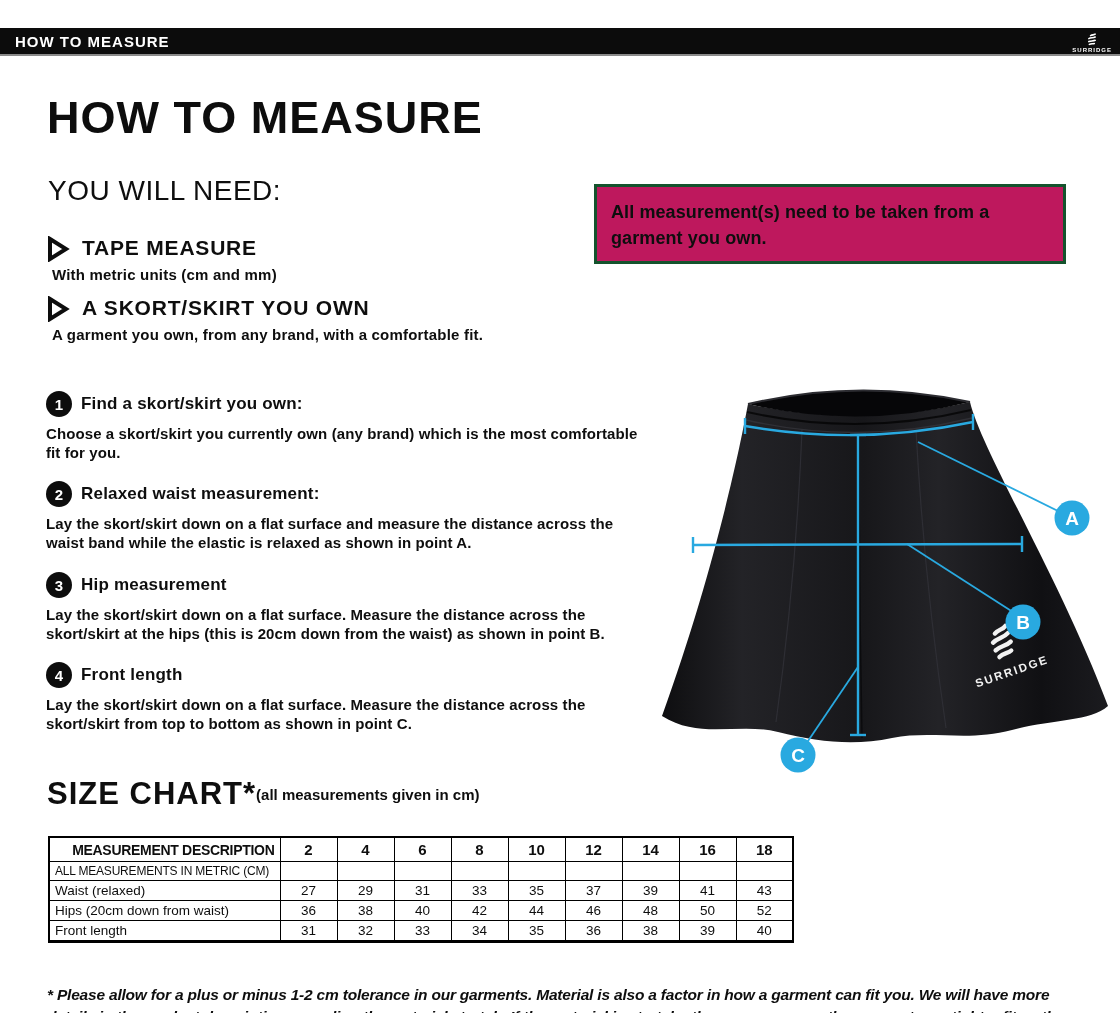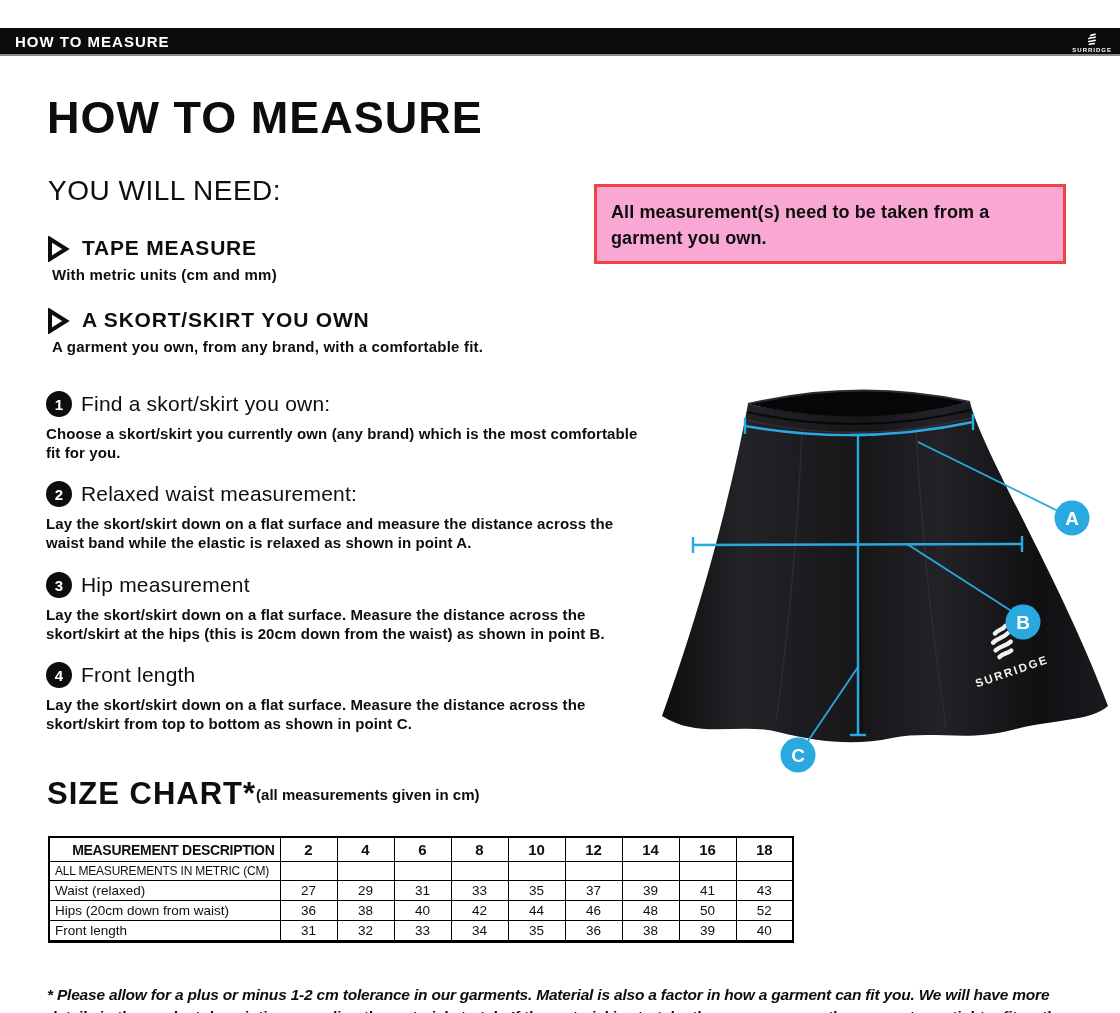--- a/index.html
+++ b/index.html
@@ -17,34 +17,34 @@
 
   
   .page-title { position:absolute; left:47px; top:64px; font-size:45px; font-weight:bold; letter-spacing:1px; color:#0d0d0d; }
   .ywn-heading { position:absolute; left:48px; top:147px; font-size:28px; font-weight:normal; letter-spacing:0.5px; }
 
   .need-item { position:absolute; left:46px; }
   .need-row { display:flex; align-items:flex-start; gap:12px; }
   .need-title { font-size:21px; font-weight:bold; letter-spacing:0.8px; }
   .need-desc { font-size:15px; font-weight:bold; margin-top:4px; margin-left:6px; letter-spacing:0.2px; }
   #need-0 { top:208px; }
-  #need-1 { top:280px; }
+  #need-1 { top:268px; }
 
   
   .note-box { position:absolute; left:594px; top:156px; width:472px; height:80px;
-              border:3px solid #ef4444; background:#f9a8d4; padding:12px 14px; }
+              border:3px solid #14532d; background:#be185d; padding:12px 14px; }
   .note-text { font-size:18px; font-weight:bold; line-height:1.45; letter-spacing:0.1px; }
 
   
   .step { position:absolute; left:46px; width:608px; }
   #step-0 { top:363px; } #step-1 { top:453px; } #step-2 { top:544px; } #step-3 { top:634px; }
   .step-head { display:flex; align-items:center; gap:9px; }
   .step-num { width:26px; height:26px; border-radius:50%; background:#0d0d0d; color:#fff;
               font-size:15px; font-weight:bold; display:flex; align-items:center; justify-content:center; flex:0 0 26px; }
-  .step-title { font-size:21px; font-weight:normal; letter-spacing:0.2px; }
+  .step-title { font-size:17px; font-weight:bold; letter-spacing:0.2px; }
   .step-desc { margin-top:7px; font-size:15px; font-weight:bold; line-height:1.27; letter-spacing:0.1px; }
 
   
   .diagram { position:absolute; left:650px; top:360px; width:470px; height:400px; }
 
   
   .sc-heading { position:absolute; left:47px; top:748px; display:flex; align-items:center; }
   .sc-title { font-size:31px; font-weight:bold; letter-spacing:1px; }
   .sc-sub { font-size:15px; font-weight:bold; }
 

